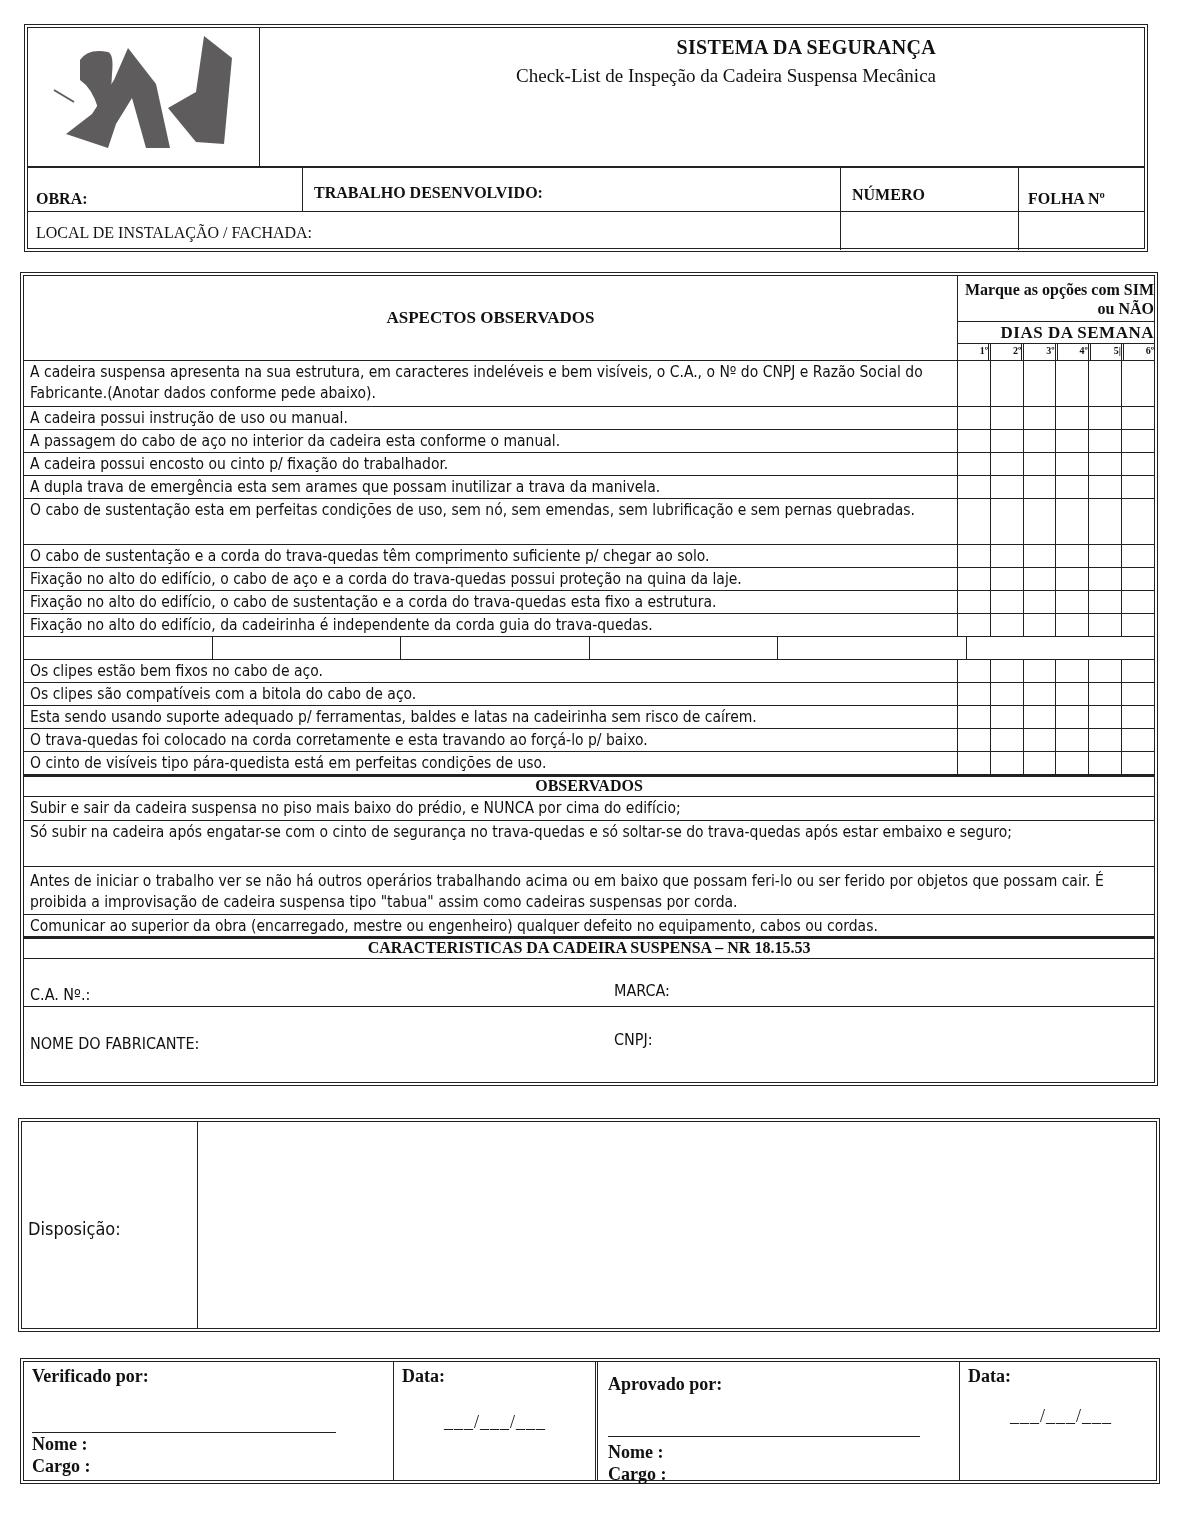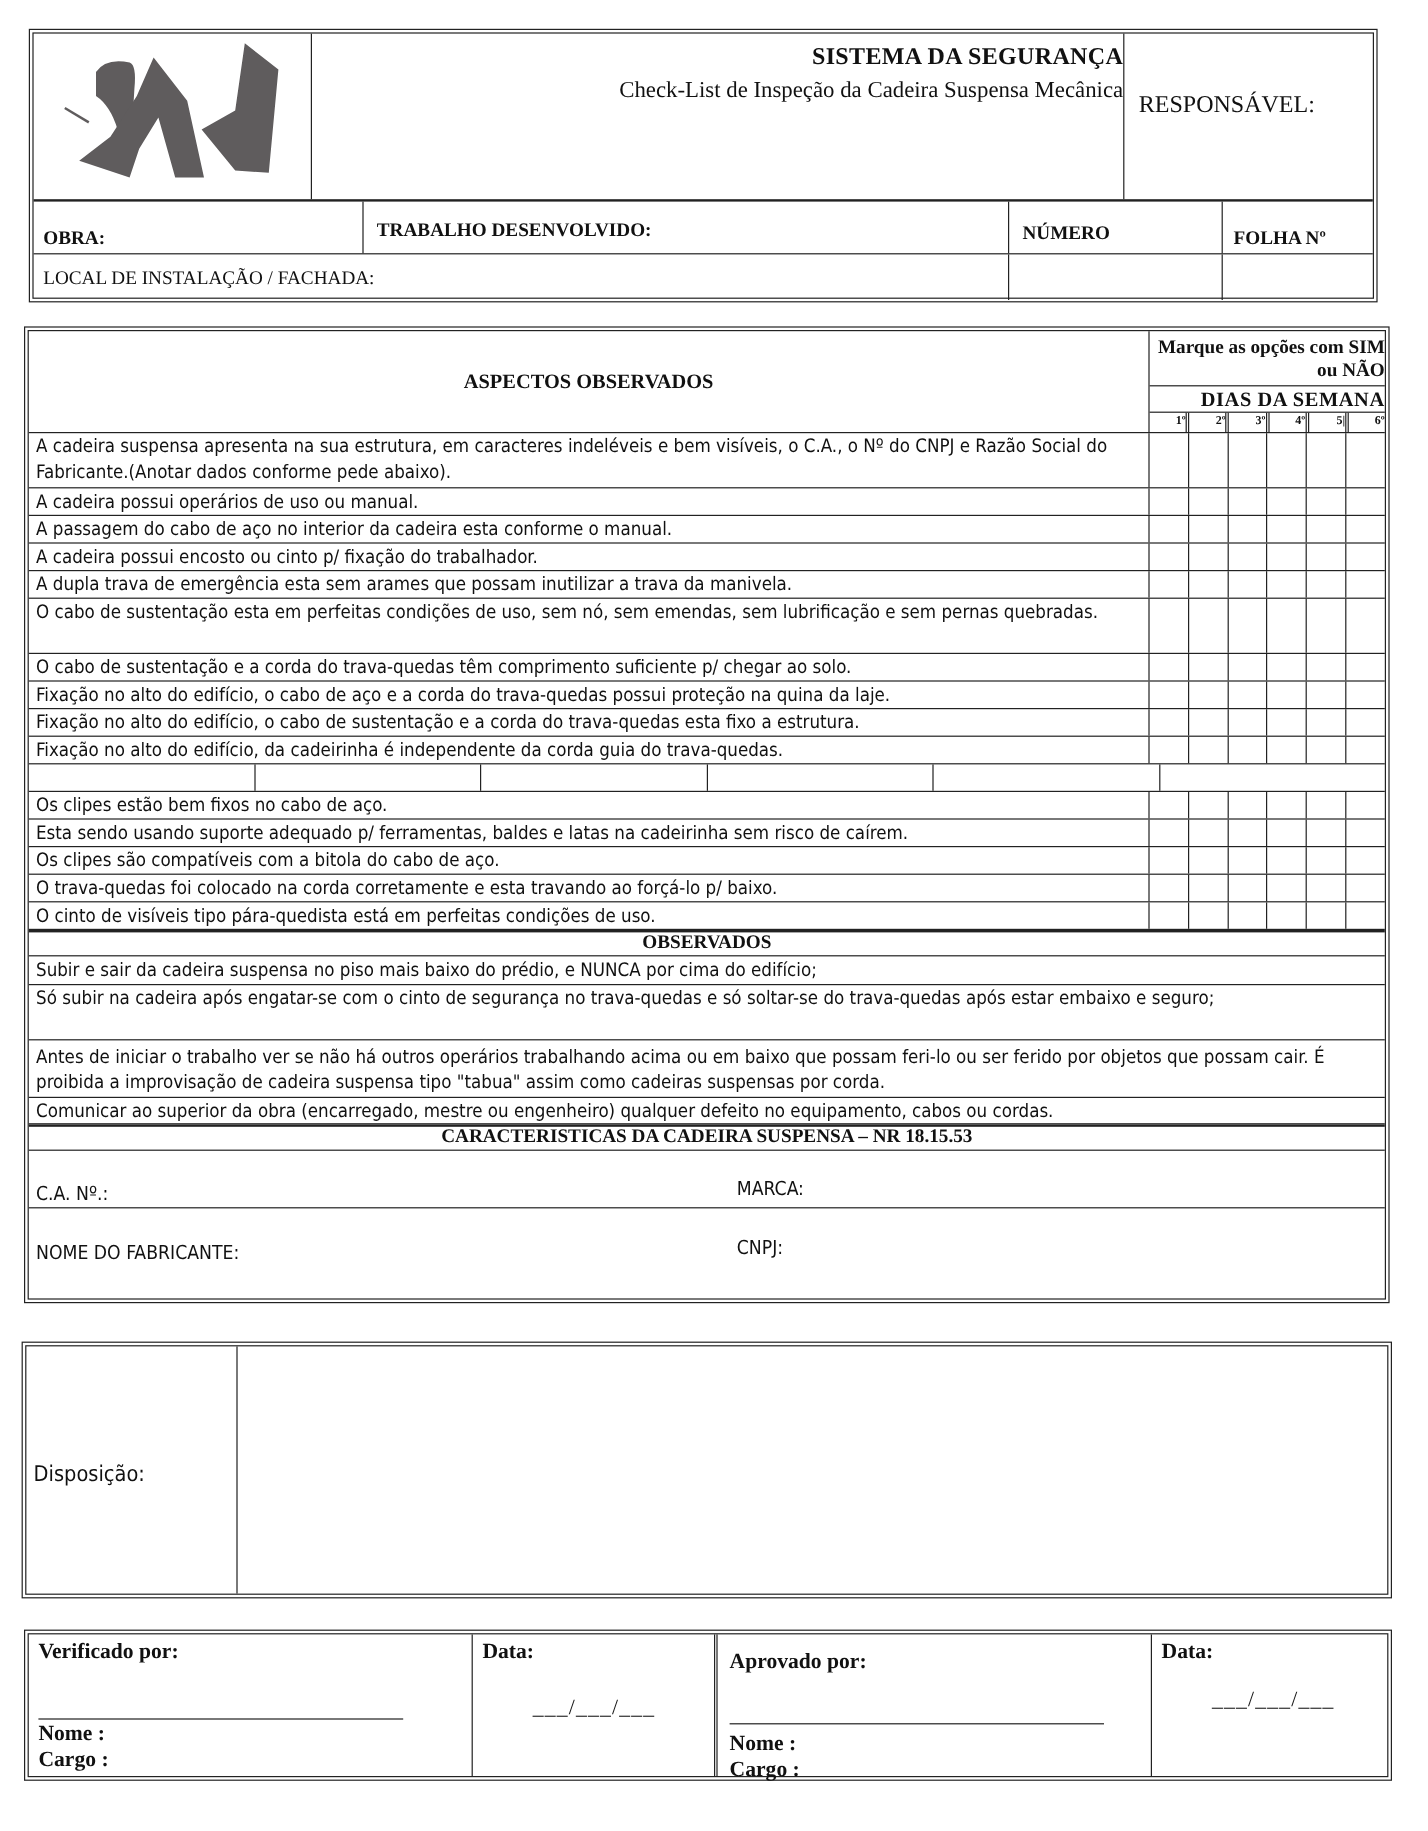--- a/index.html
+++ b/index.html
@@ -73,23 +73,20 @@
         <path d="M52 32 Q60 20 80 24 Q86 26 84 46 L82 80 L70 80 Q64 60 52 52 Z" fill="#5f5c5d"></path>
         <path d="M100 20 L128 56 L142 120 L118 120 L104 70 L88 96 L80 120 L38 106 L64 86 L86 52 Z" fill="#5f5c5d"></path>
         <path d="M176 8 L204 30 L196 116 L168 114 L140 80 L168 64 Z" fill="#5f5c5d"></path>
         <path d="M26 62 L46 74" stroke="#5f5c5d" stroke-width="2"></path>
       </svg>
     </div>
     <div id="title-cell">
       <div class="t1 serif">SISTEMA DA SEGURANÇA</div>
       <div class="t2 serif">Check-List de Inspeção da Cadeira Suspensa Mecânica</div>
     </div>
-    <div id="resp-cell">
-      <span class="serif">RESPONSÁVEL:</span>
-    </div>
   </div>
   <div class="hdr-row2">
     <div class="vline" style="left:274px"></div>
     <div class="vline" style="left:812px"></div>
     <div class="vline" style="left:990px"></div>
     <span class="hdr-lbl serif" style="left:8px; top:22px">OBRA:</span>
     <span class="hdr-lbl serif" style="left:286px; top:16px">TRABALHO DESENVOLVIDO:</span>
     <span class="hdr-lbl serif" style="left:824px; top:18px">NÚMERO</span>
     <span class="hdr-lbl serif" style="left:1000px; top:22px">FOLHA Nº</span>
   </div>
@@ -122,21 +119,21 @@
   <div class="item" style="height: 46px;">
         <div class="txt sans">A cadeira suspensa apresenta na sua estrutura, em caracteres indeléveis e bem visíveis, o C.A., o Nº do CNPJ e Razão Social do Fabricante.(Anotar dados conforme pede abaixo).</div>
         <div class="day"></div>
         <div class="day"></div>
         <div class="day"></div>
         <div class="day"></div>
         <div class="day"></div>
         <div class="day"></div>
       </div>
       <div class="item" style="height: 23px;">
-        <div class="txt sans">A cadeira possui operários de uso ou manual.</div>
+        <div class="txt sans">A cadeira possui instrução de uso ou manual.</div>
         <div class="day"></div>
         <div class="day"></div>
         <div class="day"></div>
         <div class="day"></div>
         <div class="day"></div>
         <div class="day"></div>
       </div>
       <div class="item" style="height: 23px;">
         <div class="txt sans">A passagem do cabo de aço no interior da cadeira esta conforme o manual.</div>
         <div class="day"></div>
@@ -220,30 +217,30 @@
       <div class="item" style="height: 23px;">
         <div class="txt sans">Os clipes estão bem fixos no cabo de aço.</div>
         <div class="day"></div>
         <div class="day"></div>
         <div class="day"></div>
         <div class="day"></div>
         <div class="day"></div>
         <div class="day"></div>
       </div>
       <div class="item" style="height: 23px;">
+        <div class="txt sans">Os clipes são compatíveis com a bitola do cabo de aço.</div>
+        <div class="day"></div>
+        <div class="day"></div>
+        <div class="day"></div>
+        <div class="day"></div>
+        <div class="day"></div>
+        <div class="day"></div>
+      </div>
+      <div class="item" style="height: 23px;">
         <div class="txt sans">Esta sendo usando suporte adequado p/ ferramentas, baldes e latas na cadeirinha sem risco de caírem.</div>
-        <div class="day"></div>
-        <div class="day"></div>
-        <div class="day"></div>
-        <div class="day"></div>
-        <div class="day"></div>
-        <div class="day"></div>
-      </div>
-      <div class="item" style="height: 23px;">
-        <div class="txt sans">Os clipes são compatíveis com a bitola do cabo de aço.</div>
         <div class="day"></div>
         <div class="day"></div>
         <div class="day"></div>
         <div class="day"></div>
         <div class="day"></div>
         <div class="day"></div>
       </div>
       <div class="item" style="height: 23px;">
         <div class="txt sans">O trava-quedas foi colocado na corda  corretamente e esta travando ao forçá-lo p/ baixo.</div>
         <div class="day"></div>

